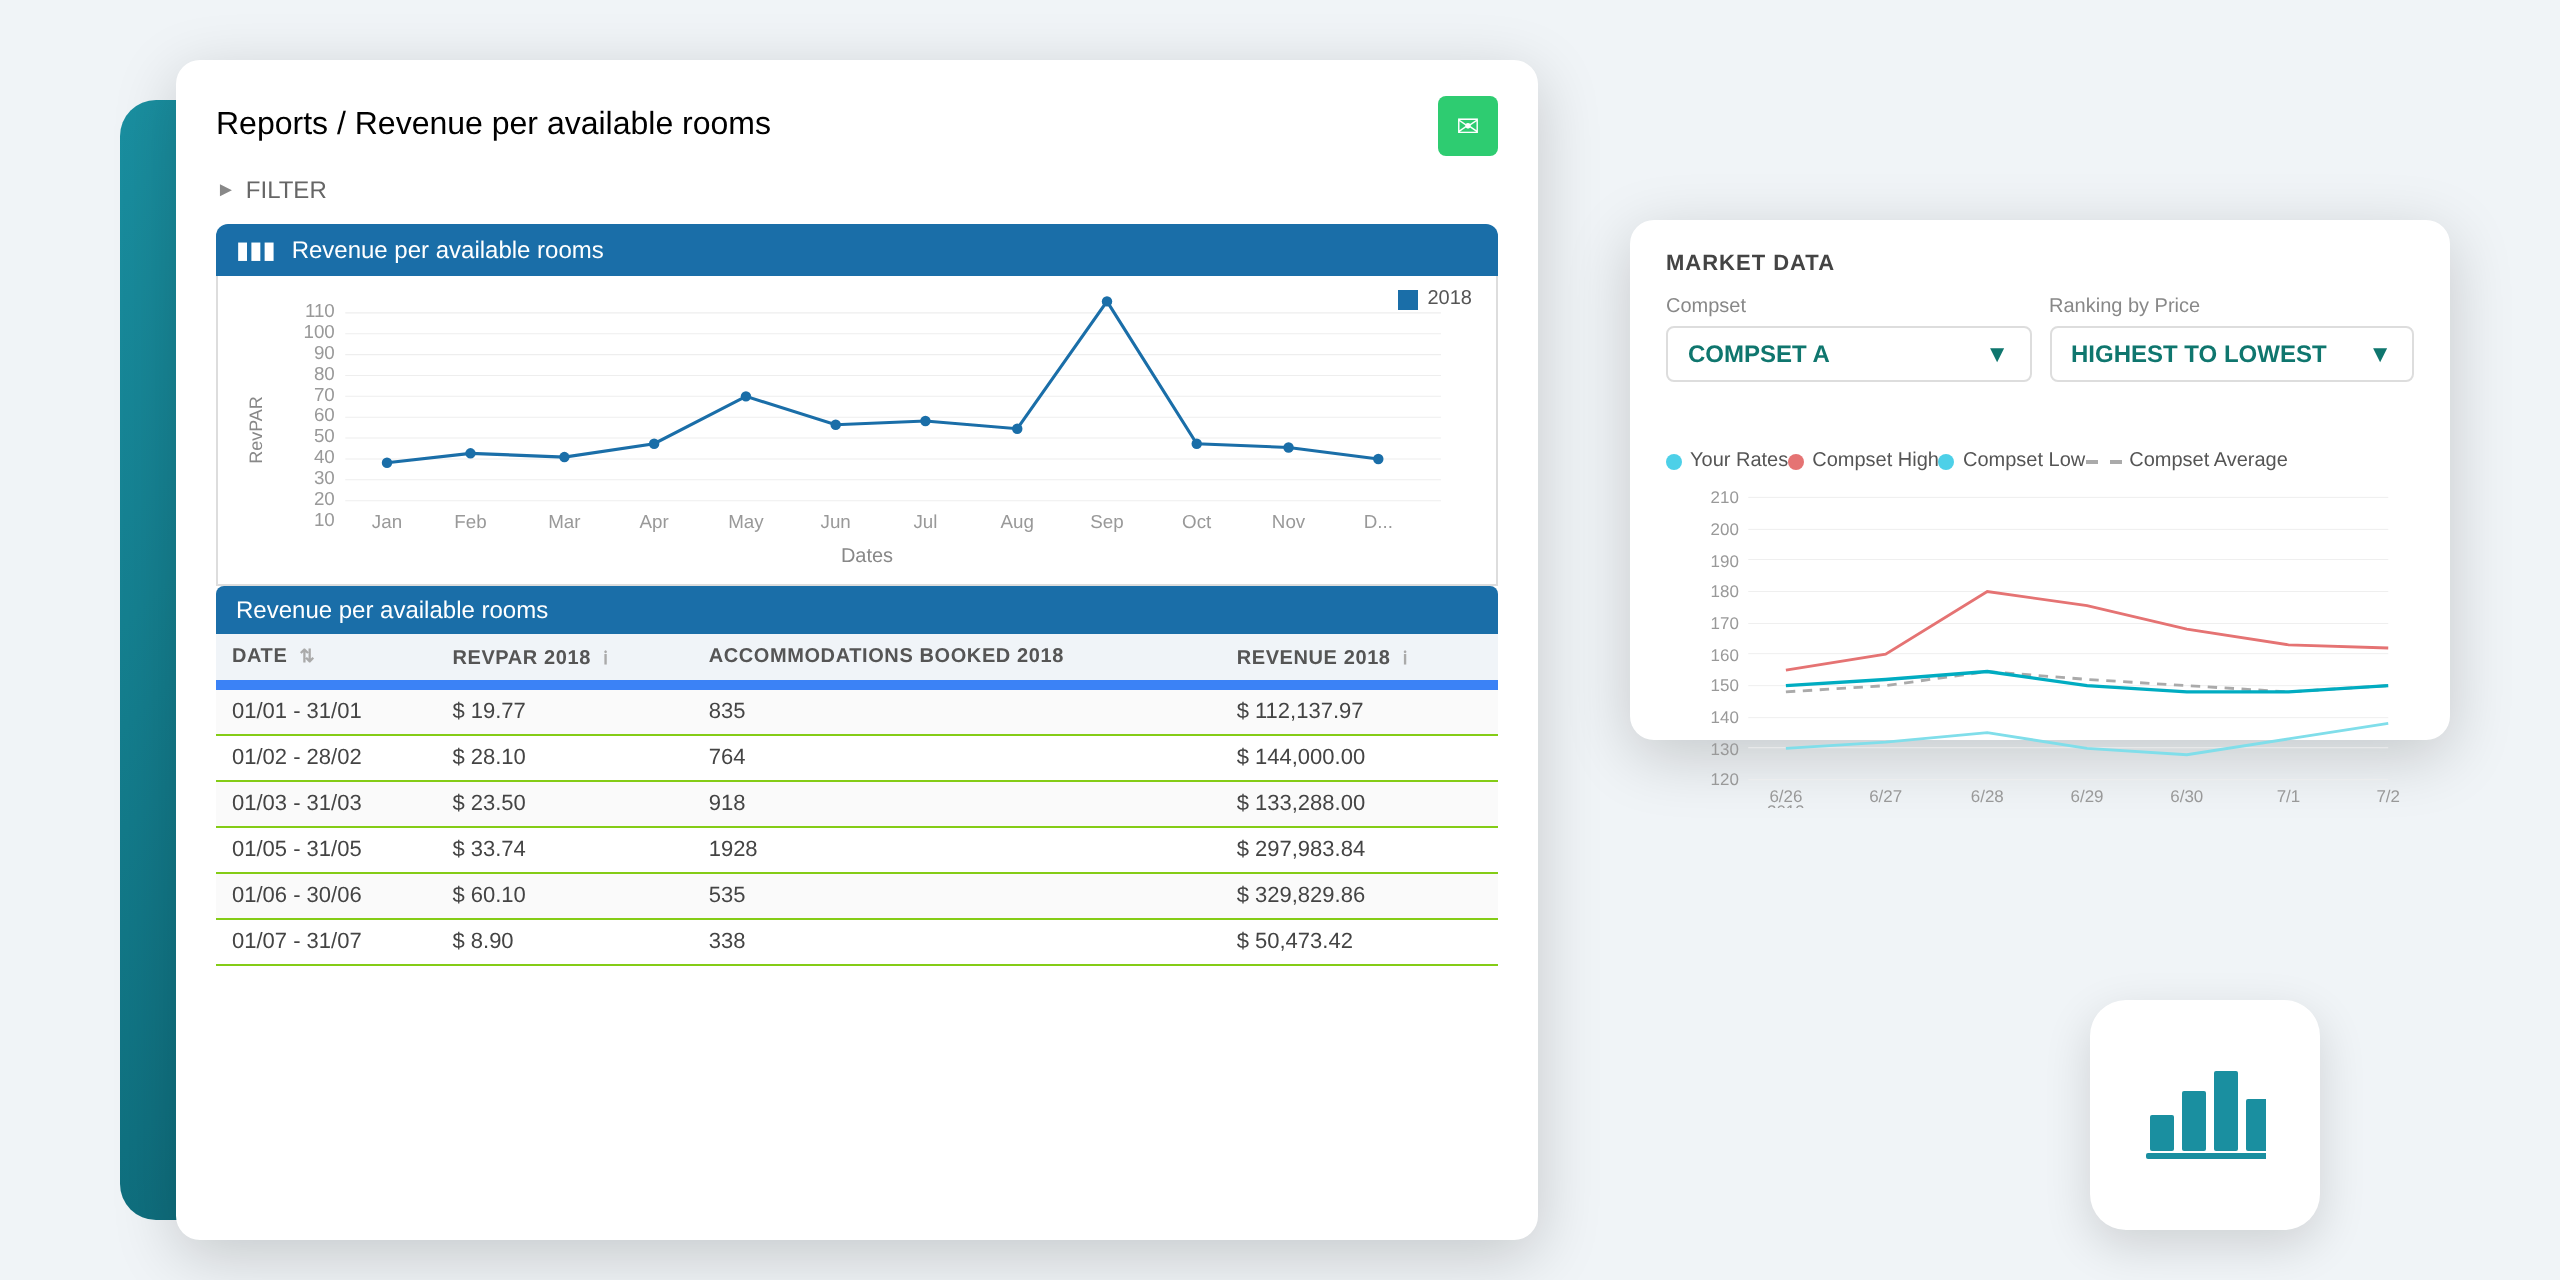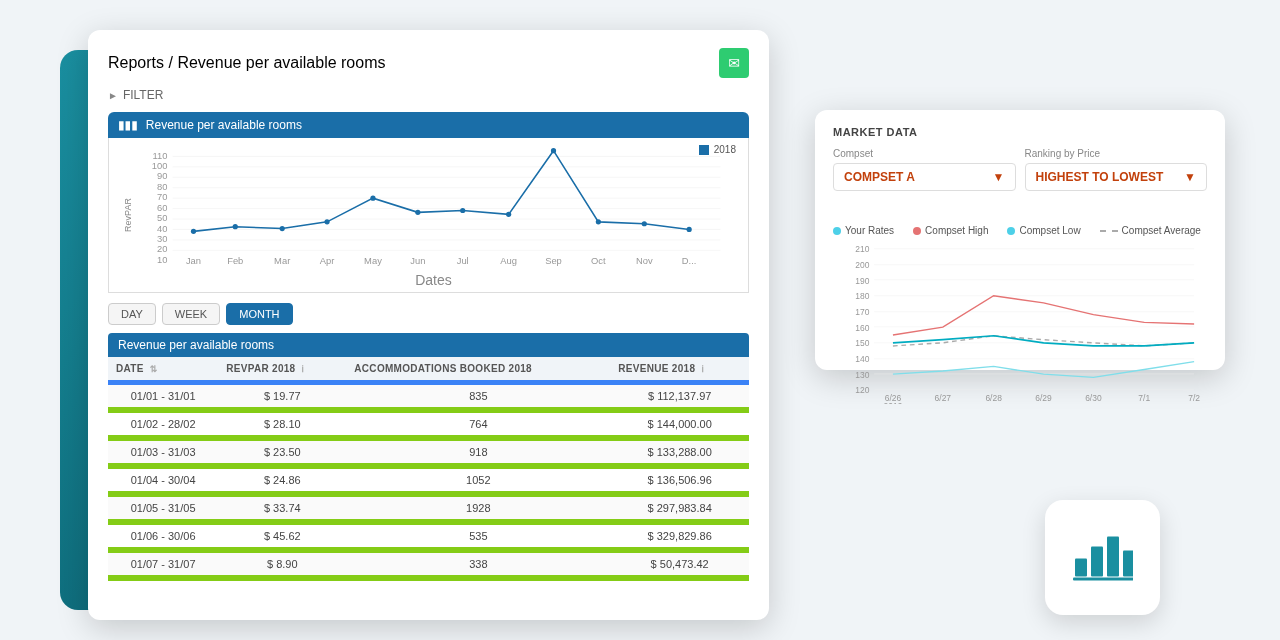--- a/index.html
+++ b/index.html
@@ -130,21 +130,21 @@
       white-space: nowrap;
     }
 
     .chart-svg {
       width: 100%;
       height: 120px;
     }
 
     .x-axis-label {
       text-align: center;
-      font-size: 14px;
+      font-size: 10px;
       color: #888;
       margin-top: 2px;
     }
 
     
     .period-btns {
       display: flex;
       gap: 6px;
       margin: 10px 0 8px 0;
     }
@@ -188,24 +188,23 @@
       padding: 5px 8px;
       border-bottom: 5px solid #3b82f6;
       text-align: left;
       font-size: 10px;
       text-transform: uppercase;
       letter-spacing: 0.3px;
     }
 
     .data-table td {
       padding: 5px 8px;
-      border-bottom: 6px solid #84cc16;
+      border-bottom: 1px solid #84cc16;
       color: #444;
       font-size: 11px;
-      text-align: center;
     }
 
     .data-table tr:nth-child(odd) td {
       background: #fafafa;
     }
 
     .sort-icon {
       display: inline-block;
       margin-left: 3px;
       color: #aaa;
@@ -250,31 +249,31 @@
       margin-bottom: 4px;
     }
 
     .market-select {
       width: 100%;
       padding: 6px 10px;
       border: 1px solid #ddd;
       border-radius: 4px;
       font-size: 12px;
       font-weight: 600;
-      color: #c2410c;
+      color: #0f766e;
       background: #fff;
       cursor: pointer;
       display: flex;
       align-items: center;
       justify-content: space-between;
     }
 
     .market-legend {
       display: flex;
-      gap: 19px;
+      gap: 0;
       margin-bottom: 8px;
       flex-wrap: wrap;
       margin-top: 34px;
     }
 
     .legend-item {
       display: flex;
       align-items: center;
       gap: 4px;
       font-size: 10px;
@@ -402,25 +401,20 @@
       <circle cx="308" cy="61.8" r="2.5" fill="#1a6ea8"></circle>
       <circle cx="352" cy="65.5" r="2.5" fill="#1a6ea8"></circle>
       <circle cx="395" cy="4.5" r="2.5" fill="#1a6ea8"></circle>
       <circle cx="438" cy="72.7" r="2.5" fill="#1a6ea8"></circle>
       <circle cx="482" cy="74.5" r="2.5" fill="#1a6ea8"></circle>
       <circle cx="525" cy="80.0" r="2.5" fill="#1a6ea8"></circle>
     </svg>
     <div class="x-axis-label">Dates</div>
   </div>
 
-  <div class="period-btns">
-    <button class="period-btn">DAY</button>
-    <button class="period-btn">WEEK</button>
-    <button class="period-btn active">MONTH</button>
-  </div>
 
   <div class="table-header-bar">
     <span>Revenue per available rooms</span>
   </div>
   <table class="data-table">
     <thead>
       <tr>
         <th>DATE <span class="sort-icon">⇅</span></th>
         <th>REVPAR 2018 <span class="sort-icon">ℹ</span></th>
         <th>ACCOMMODATIONS BOOKED 2018</th>
@@ -440,34 +434,28 @@
       <td>764</td>
       <td>$ 144,000.00</td>
     </tr>
         <tr>
       <td>01/03 - 31/03</td>
       <td>$ 23.50</td>
       <td>918</td>
       <td>$ 133,288.00</td>
     </tr>
         <tr>
-      <td>01/04 - 30/04</td>
-      <td>$ 24.86</td>
-      <td>1052</td>
-      <td>$ 136,506.96</td>
-    </tr>
-        <tr>
       <td>01/05 - 31/05</td>
       <td>$ 33.74</td>
       <td>1928</td>
       <td>$ 297,983.84</td>
     </tr>
         <tr>
       <td>01/06 - 30/06</td>
-      <td>$ 45.62</td>
+      <td>$ 60.10</td>
       <td>535</td>
       <td>$ 329,829.86</td>
     </tr>
         <tr>
       <td>01/07 - 31/07</td>
       <td>$ 8.90</td>
       <td>338</td>
       <td>$ 50,473.42</td>
     </tr>
       </tbody>

